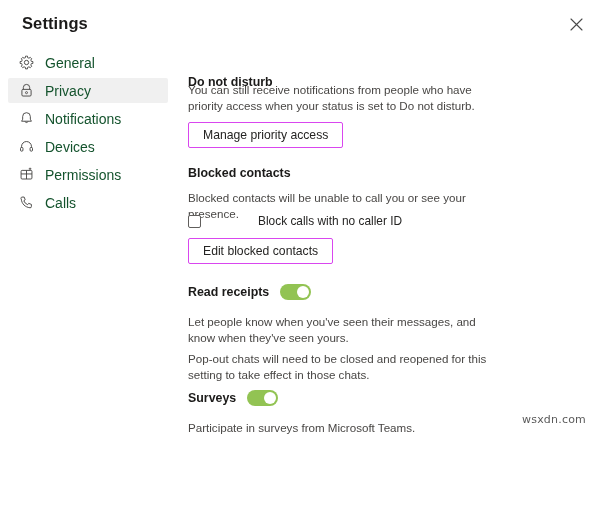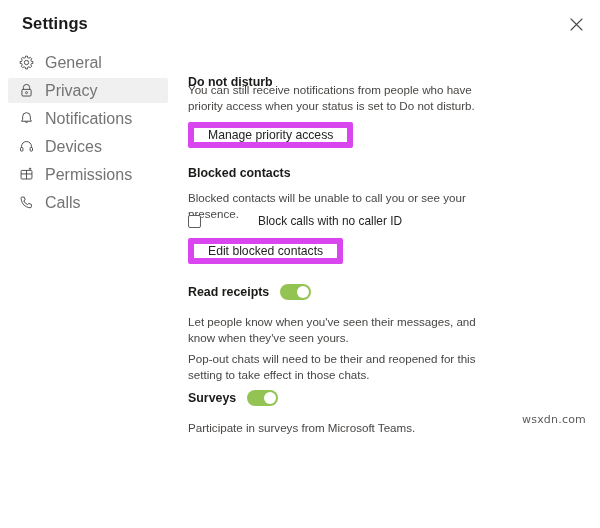--- a/index.html
+++ b/index.html
@@ -80,22 +80,22 @@
     height: 17px;
     display: flex;
     align-items: center;
     justify-content: center;
     margin-right: 10px;
     flex: 0 0 auto;
     color: #484644;
   }
   .nav-icon svg { display: block; }
   .nav-label {
-    font-size: 16px;
-    color: #737373;
+    font-size: 14px;
+    color: #14532d;
     line-height: 1;
     white-space: nowrap;
   }
 
   
   .content {
     position: absolute;
     left: 188px;
     top: 56px;
     width: 330px;
@@ -114,21 +114,21 @@
     max-width: 308px;
   }
 
   .btn {
     display: inline-flex;
     align-items: center;
     justify-content: center;
     height: 26px;
     padding: 4px 14px;
     background: #ffffff;
-    border: 6px solid #d946ef;
+    border: 1px solid #d946ef;
     border-radius: 2px;
     font-family: "Liberation Sans", sans-serif;
     font-size: 12.2px;
     color: #252423;
     cursor: pointer;
     box-sizing: border-box;
   }
 
   .checkbox-row {
     display: flex;
@@ -289,21 +289,21 @@
 
     <button class="btn blk" style="top:182px;">Edit blocked contacts</button>
 
     <div class="blk toggle-row" style="top:228px;">
       <span class="toggle-label">Read receipts</span>
       <span class="toggle" style="background: rgb(146, 195, 83);">
           <span class="knob"></span>
         </span>
     </div>
     <div class="blk section-desc" style="top:258px;">Let people know when you've seen their messages, and know when they've seen yours.</div>
-    <div class="blk section-desc" style="top:295px;">Pop-out chats will need to be their and reopened for this setting to take effect in those chats.</div>
+    <div class="blk section-desc" style="top:295px;">Pop-out chats will need to be closed and reopened for this setting to take effect in those chats.</div>
 
     <div class="blk toggle-row" style="top:334px;">
       <span class="toggle-label">Surveys</span>
       <span class="toggle" style="background: rgb(146, 195, 83);">
           <span class="knob"></span>
         </span>
     </div>
     <div class="blk section-desc" style="top:364px;">Participate in surveys from Microsoft Teams.</div>
 
   </main>

